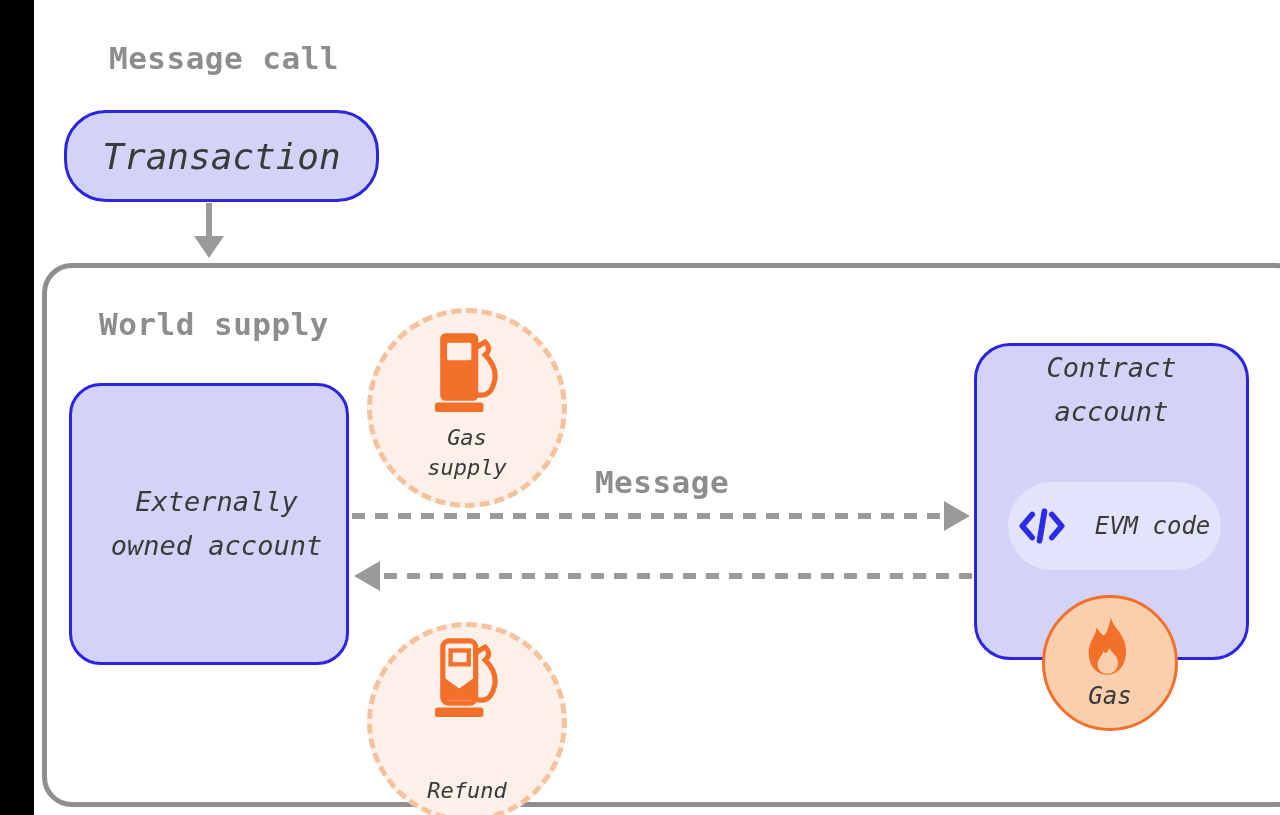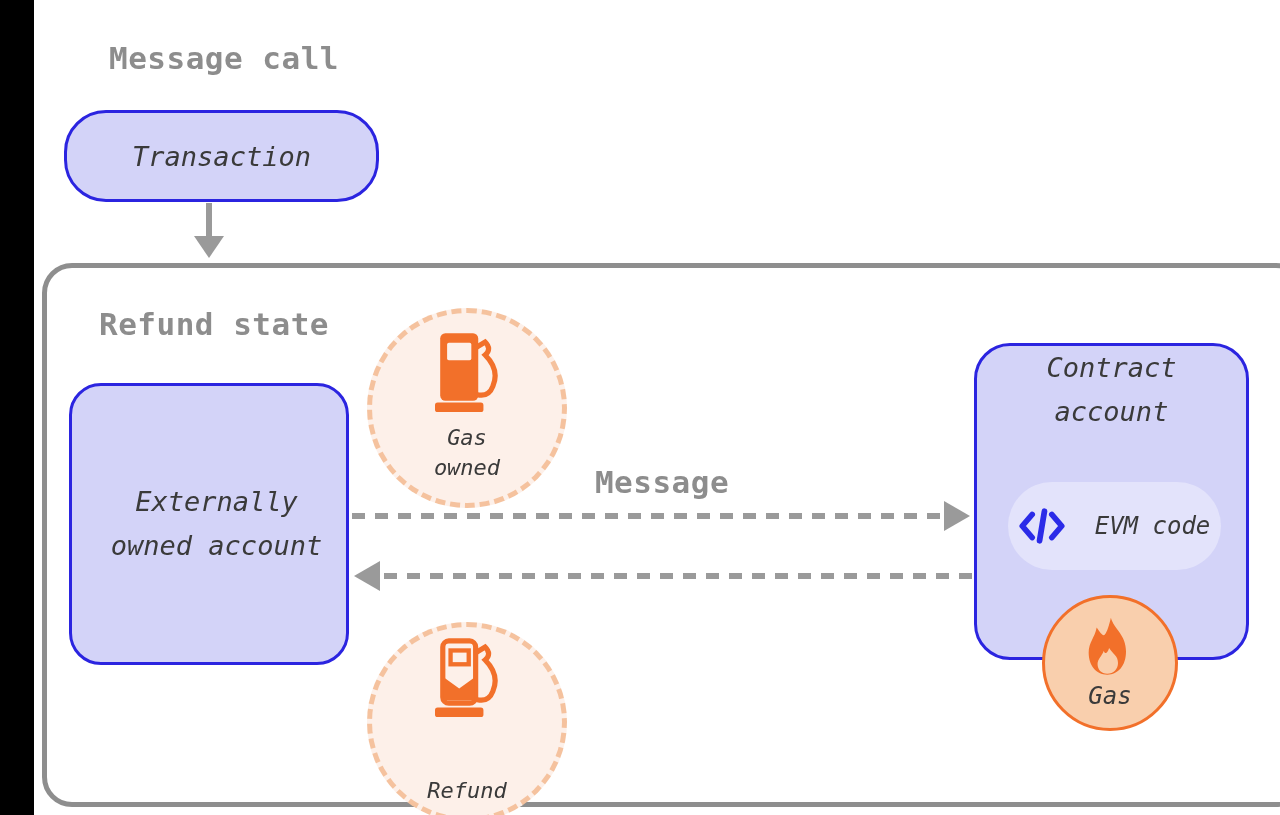--- a/index.html
+++ b/index.html
@@ -39,21 +39,21 @@
     color: #3a3a3a;
     font-style: italic;
   }
 
   .node .line { display: block; text-align: center; }
 
   #transaction-box {
     left: 30px; top: 110px;
     width: 315px; height: 92px;
     border-radius: 42px;
-    font-size: 27px;
+    font-size: 36px;
   }
 
   #world-state {
     left: 8px; top: 263px;
     width: 1264px; height: 544px;
     border: 5px solid #8e8e8e;
     border-radius: 30px;
     box-sizing: border-box;
   }
 
@@ -150,36 +150,36 @@
 <div id="canvas">
 
   <div id="message-call-label" class="abs section-label">Message call</div>
 
   <div id="transaction-box" class="abs node">
     <span class="line">Transaction</span>
   </div>
 
   <div id="world-state" class="abs"></div>
 
-  <div id="world-state-label" class="abs section-label">Refund state</div>
+  <div id="world-state-label" class="abs section-label">World supply</div>
 
   <div id="eoa-box" class="abs node">
     <span class="line">Externally</span>
     <span class="line">owned account</span>
   </div>
 
   <div id="gas-supply-circle" class="abs circle-dashed">
     <svg class="icon-gap" width="64" height="82" viewBox="0 0 74 94">
       <rect x="6" y="0" width="44" height="78" rx="6" fill="#f2702a"></rect>
       <rect x="14" y="11" width="28" height="20" rx="2" fill="#fdf0e9"></rect>
       <rect x="0" y="80" width="56" height="11" rx="3" fill="#f2702a"></rect>
       <path d="M48 16 l10 -6 q8 8 0 15 q17 17 9 36 q-5 13 -18 10" fill="none" stroke="#f2702a" stroke-width="6" stroke-linecap="round"></path>
     </svg>
     <span>Gas</span>
-    <span>owned</span>
+    <span>supply</span>
   </div>
 
   <div id="refund-circle" class="abs circle-dashed">
     <svg class="icon-gap" width="64" height="82" viewBox="0 0 74 94">
       <rect x="9" y="3" width="38" height="72" rx="7" fill="none" stroke="#f2702a" stroke-width="6"></rect>
       <rect x="18" y="14" width="21" height="16" fill="none" stroke="#f2702a" stroke-width="5"></rect>
       <path d="M10 45 L28 58 L46 45 L46 72 L10 72 Z" fill="#f2702a"></path>
       <rect x="0" y="80" width="56" height="11" rx="3" fill="#f2702a"></rect>
       <path d="M48 16 l10 -6 q8 8 0 15 q17 17 9 36 q-5 13 -18 10" fill="none" stroke="#f2702a" stroke-width="6" stroke-linecap="round"></path>
     </svg>

